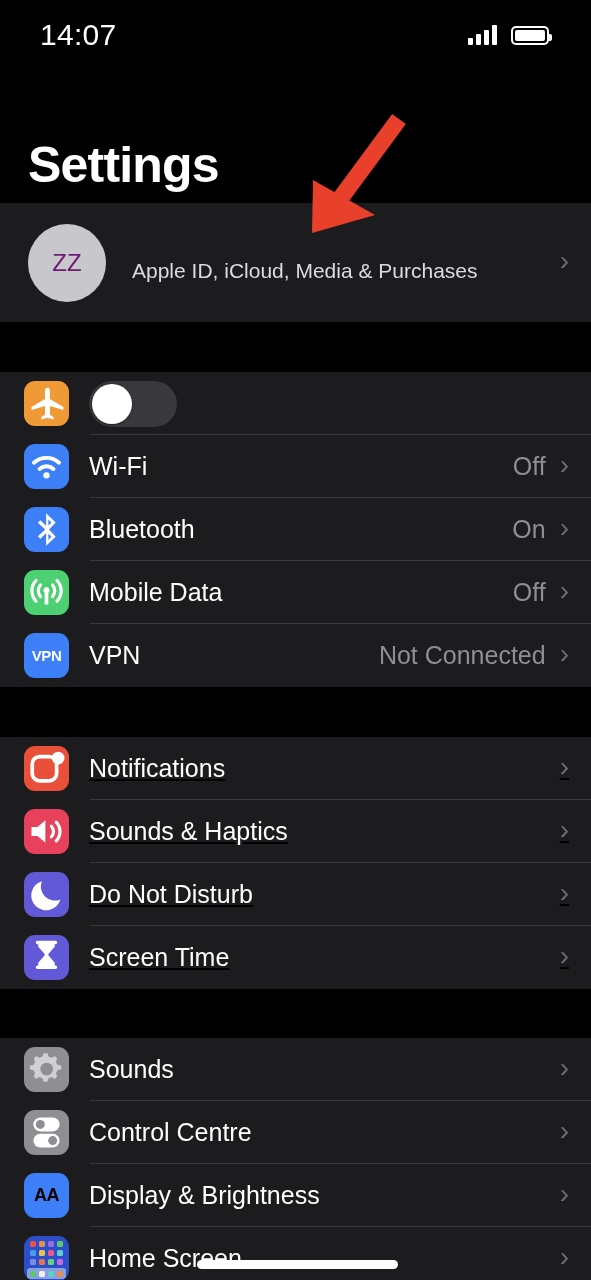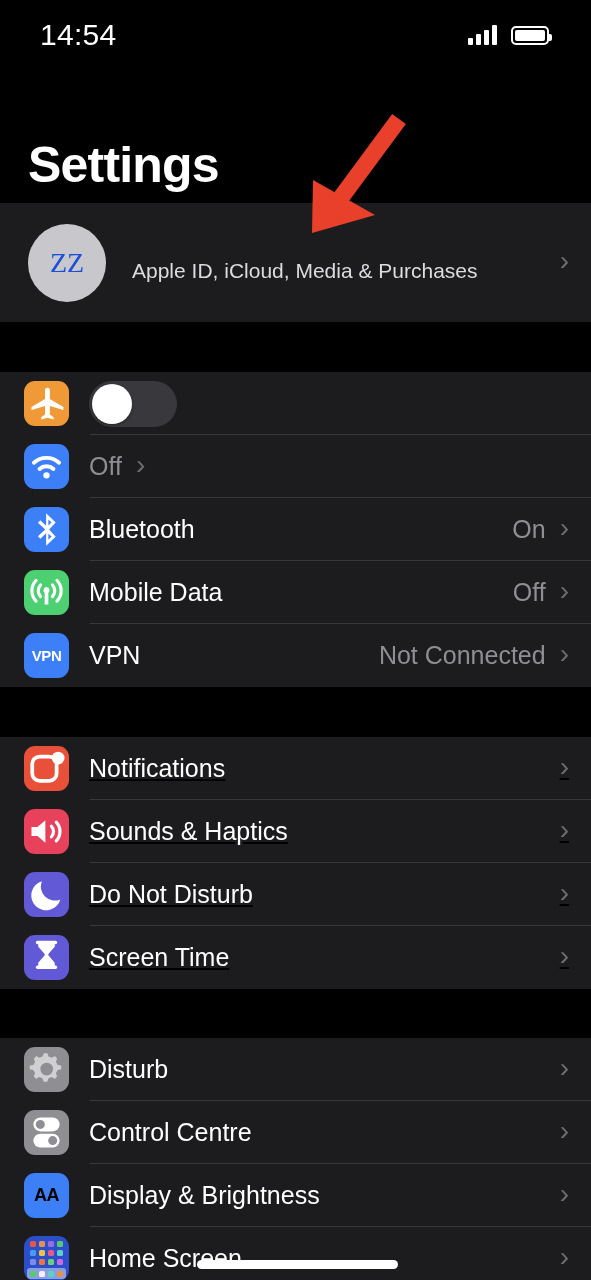--- a/index.html
+++ b/index.html
@@ -51,22 +51,22 @@
   .label { color:#fff; font-size:25px; font-weight:400; flex:1 1 auto; white-space:nowrap; }
   .value { color:#8E8E93; font-size:25px; font-weight:400; margin-right:14px; white-space:nowrap; }
   .chev { color:#6E6E73; font-size:28px; font-weight:400; line-height:1; transform:translateY(-2px); }
 
   
   .profile-group { top:203px; height:119px; }
   .profile-row { display:flex; align-items:center; height:119px; padding:0 22px 0 28px; }
   .avatar {
     width:78px; height:78px; border-radius:50%; background:#C7C7CC;
     display:flex; align-items:center; justify-content:center;
-    color:#1d4ed8; font-size:28px; font-weight:400; letter-spacing:0px;
-    margin-right:26px; flex:0 0 78px;font-family:Liberation Serif, serif;
+    color:#701a75; font-size:24px; font-weight:400; letter-spacing:0px;
+    margin-right:26px; flex:0 0 78px;
   }
   .profile-text { flex:1 1 auto; }
   .profile-name { color:#fff; font-size:31px; font-weight:400; line-height:1.15; }
   .profile-sub { color:#dcdce0; font-size:21px; font-weight:400; margin-top:17px; }
 
   
   .toggle { width:88px; height:46px; border-radius:23px; background:#39393D; position:relative; flex:0 0 88px; }
   .toggle .knob { position:absolute; top:3px; left:3px; width:40px; height:40px; border-radius:50%;
                   background:#fff; box-shadow:0 1px 3px rgba(0,0,0,.4); }
 
@@ -78,21 +78,21 @@
 
   
   .arrow-layer { position:absolute; left:0; top:0; width:591px; height:1280px; pointer-events:none; }
 </style>
 </head>
 <body>
 
 <div id="screen">
 
   <div class="statusbar">
-    <div class="status-time">14:54</div>
+    <div class="status-time">14:07</div>
     <div class="status-right">
       <div class="signal">
           <i></i>
           <i></i>
           <i></i>
           <i></i>
         </div>
       <div class="battery">
           <div class="fill"></div>
         </div>
@@ -125,20 +125,21 @@
           <div class="sep"></div>
         </div>
         <div class="row">
           <div class="icon" style="background: rgb(60, 127, 247);">
             <svg viewBox="0 0 24 24" width="45" height="45">
               <path d="M12 18.4a1.7 1.7 0 1 0 0-3.4 1.7 1.7 0 0 0 0 3.4z" fill="#fff"></path>
               <path d="M8.3 13.3a5.6 5.6 0 0 1 7.4 0" stroke="#fff" stroke-width="2.1" fill="none" stroke-linecap="round"></path>
               <path d="M5.3 10a9.9 9.9 0 0 1 13.4 0" stroke="#fff" stroke-width="2.1" fill="none" stroke-linecap="round"></path>
             </svg>
           </div>
+          <div class="label">Wi-Fi</div>
           <div class="value">Off</div>
           <div class="chev">›</div>
           <div class="sep"></div>
         </div>
         <div class="row">
           <div class="icon" style="background: rgb(60, 127, 247);">
             <svg viewBox="0 0 24 24" width="45" height="45">
               <path d="M11.3 12 7.4 8.4l1.3-1.3 3.1 2.9V3.3l5.1 4.9L13.4 12l3.5 3.8-5.1 4.9v-6.7l-3.1 2.9-1.3-1.3zM13 6.6v3.2l1.7-1.6zm0 7.6v3.2l1.7-1.6z" fill="#fff"></path>
             </svg>
           </div>
@@ -215,21 +216,21 @@
         </div>
       </div>
       <div class="group" style="top: 1038px;">
         <div class="row">
           <div class="icon" style="background: rgb(142, 142, 147);">
             <svg viewBox="0 0 22 21" width="45" height="45">
               <path d="M12 4.2l1.6.6 1.5-.9 1.1 1.3-.6 1.6.9 1.5 1.7.3v1.8l-1.7.3-.9 1.5.6 1.6-1.1 1.3-1.5-.9-1.6.6-.6 1.7h-1.8l-.6-1.7-1.6-.6-1.5.9-1.1-1.3.6-1.6-.9-1.5-1.7-.3V8.6l1.7-.3.9-1.5-.6-1.6L6 3.9l1.5.9 1.6-.6.6-1.7h1.8z" fill="#D0D0D2"></path>
               <circle cx="11.1" cy="10.3" r="3.1" fill="#8E8E93"></circle>
             </svg>
           </div>
-          <div class="label">Disturb</div>
+          <div class="label">Sounds</div>
           <div class="chev">›</div>
           <div class="sep"></div>
         </div>
         <div class="row">
           <div class="icon" style="background: rgb(142, 142, 147);">
             <svg viewBox="0 0 24 24" width="45" height="45">
               <rect x="5" y="4" width="14" height="7.4" rx="3.7" fill="#fff"></rect>
               <circle cx="8.7" cy="7.7" r="2.4" fill="#8E8E93"></circle>
               <rect x="5" y="12.6" width="14" height="7.4" rx="3.7" fill="#fff"></rect>
               <circle cx="15.3" cy="16.3" r="2.4" fill="#8E8E93"></circle>

